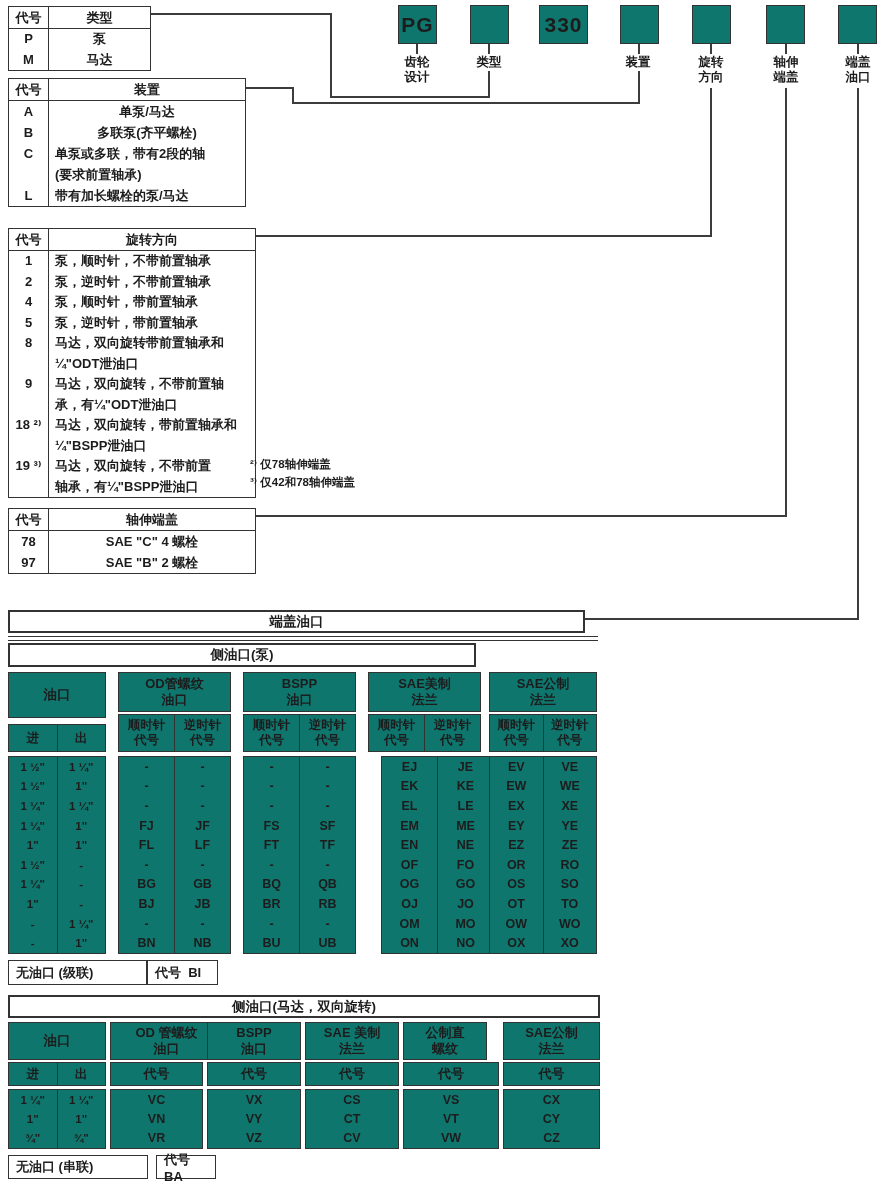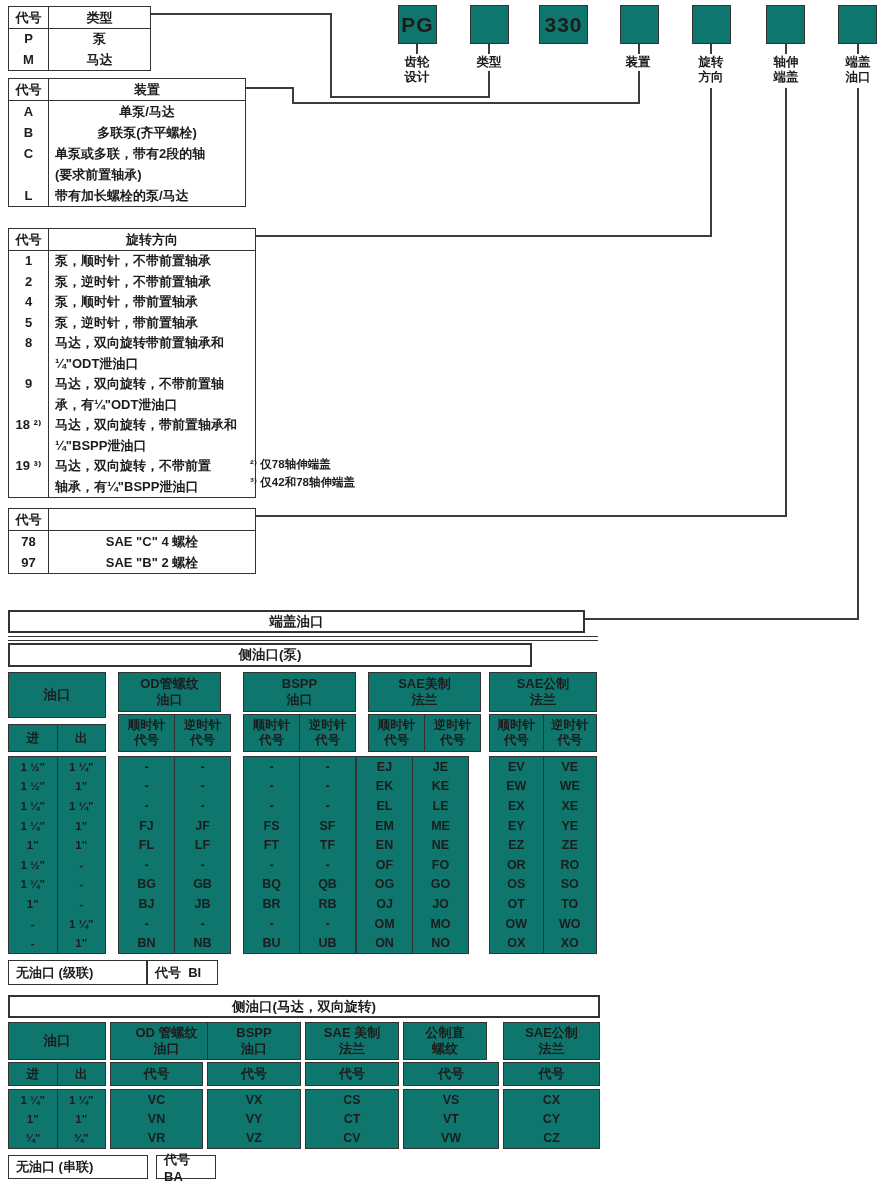--- a/index.html
+++ b/index.html
@@ -208,34 +208,35 @@
         </div>
       </div>
   </div>
 
   <div class="note" style="left:250px;top:456px">²⁾ 仅78轴伸端盖</div>
   <div class="note" style="left:250px;top:474px">³⁾ 仅42和78轴伸端盖</div>
 
   <div class="dtbl" style="left:8px;top:508px;width:248px">
     <div class="hd lh21">
         <div class="cc">代号</div>
+        <div class="cd ctr">轴伸端盖</div>
       </div>
     <div class="r lh21" style="min-height:21px">
         <div class="cc">78</div>
         <div class="cd ctr">SAE "C" 4 螺栓</div>
       </div>
     <div class="r lh21" style="min-height:21px">
         <div class="cc">97</div>
         <div class="cd ctr">SAE "B" 2 螺栓</div>
       </div>
   </div>
 
   <div class="bar" style="left:8px;top:610px;width:577px;height:23px">端盖油口</div>
   <div class="dbl" style="left:8px;top:636px;width:590px"></div>
-  <div class="bar" style="left:8px;top:643px;width:524px;height:24px">侧油口(泵)</div>
+  <div class="bar" style="left:8px;top:643px;width:468px;height:24px">侧油口(泵)</div>
 
   <div class="box gtitle" style="left:8px;top:672px;width:98px;height:46px;font-size:13.5px">
       <div>油口</div>
     </div>
   <div class="box split" style="left:8px;top:724px;width:98px;height:28px">
     <div class="bR">进</div>
     <div>出</div>
   </div>
   <div class="box dcols sz" style="left:8px;top:756px;width:98px;height:198px">
     <div class="bR">
@@ -257,21 +258,21 @@
       <div class="dcell">1"</div>
       <div class="dcell">1"</div>
       <div class="dcell">-</div>
       <div class="dcell">-</div>
       <div class="dcell">-</div>
       <div class="dcell">1 ¼"</div>
       <div class="dcell">1"</div>
     </div>
   </div>
 
-  <div class="box gtitle" style="left:118px;top:672px;width:103px;height:40px">
+  <div class="box gtitle" style="left:118px;top:672px;width:113px;height:40px">
       <div>OD管螺纹</div>
       <div>油口</div>
     </div>
   <div class="box split" style="left:118px;top:714px;width:113px;height:38px">
     <div class="bR">
         <div>顺时针</div>
         <div>代号</div>
       </div>
     <div>
         <div>逆时针</div>
@@ -353,21 +354,21 @@
   <div class="box split" style="left:368px;top:714px;width:113px;height:38px">
     <div class="bR">
         <div>顺时针</div>
         <div>代号</div>
       </div>
     <div>
         <div>逆时针</div>
         <div>代号</div>
       </div>
   </div>
-  <div class="box dcols" style="left:356px;top:756px;width:113px;height:198px">
+  <div class="box dcols" style="left:381px;top:756px;width:113px;height:198px">
     <div class="bR">
       <div class="dcell">EJ</div>
       <div class="dcell">EK</div>
       <div class="dcell">EL</div>
       <div class="dcell">EM</div>
       <div class="dcell">EN</div>
       <div class="dcell">OF</div>
       <div class="dcell">OG</div>
       <div class="dcell">OJ</div>
       <div class="dcell">OM</div>

